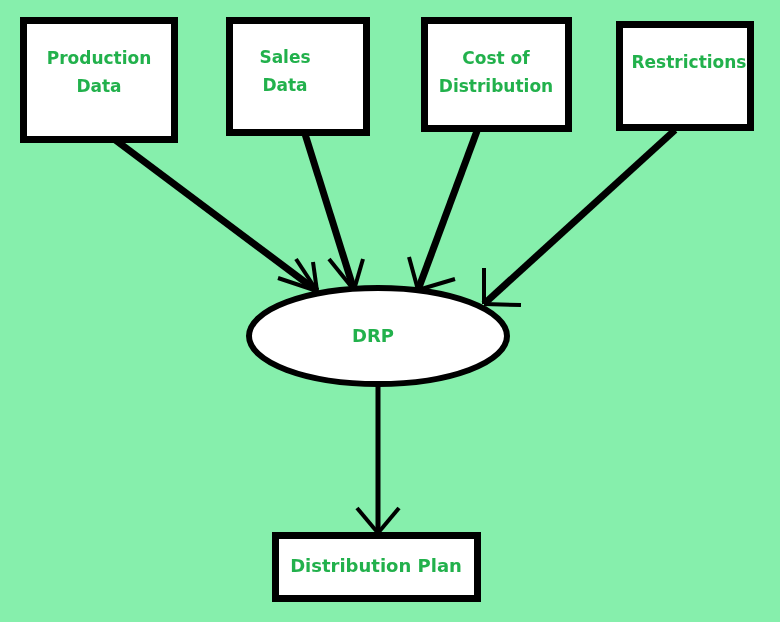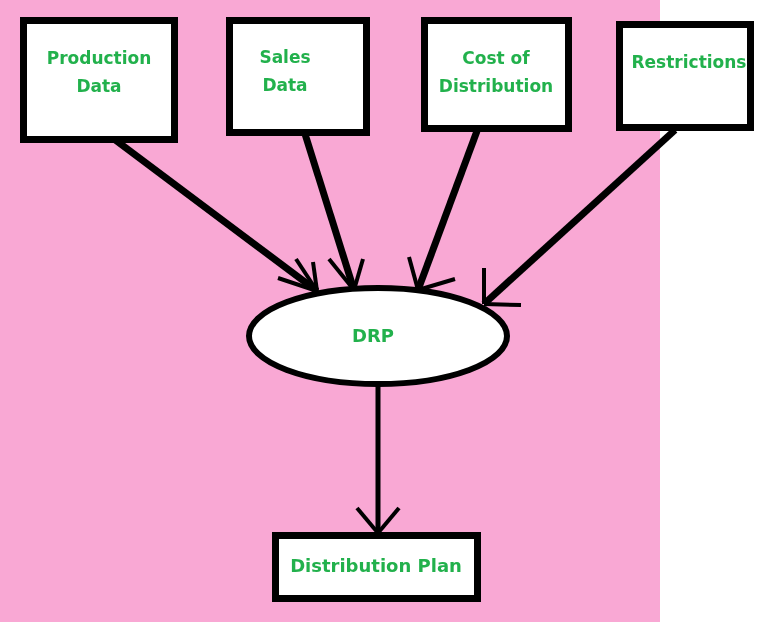--- a/index.html
+++ b/index.html
@@ -9,23 +9,23 @@
     background: #ffffff;
   }
   body {
     width: 780px;
     height: 622px;
     overflow: hidden;
     font-family: "DejaVu Sans", sans-serif;
   }
   #diagram-root {
     position: relative;
-    width: 660px;
+    width: 780px;
     height: 622px;
-    background: #f9a8d4;
+    background: #86efac;
     text-decoration: underline;
   }
   svg.diagram-canvas {
     position: absolute;
     top: 0;
     left: 0;
     width: 780px;
     height: 622px;
     display: block;
   }

